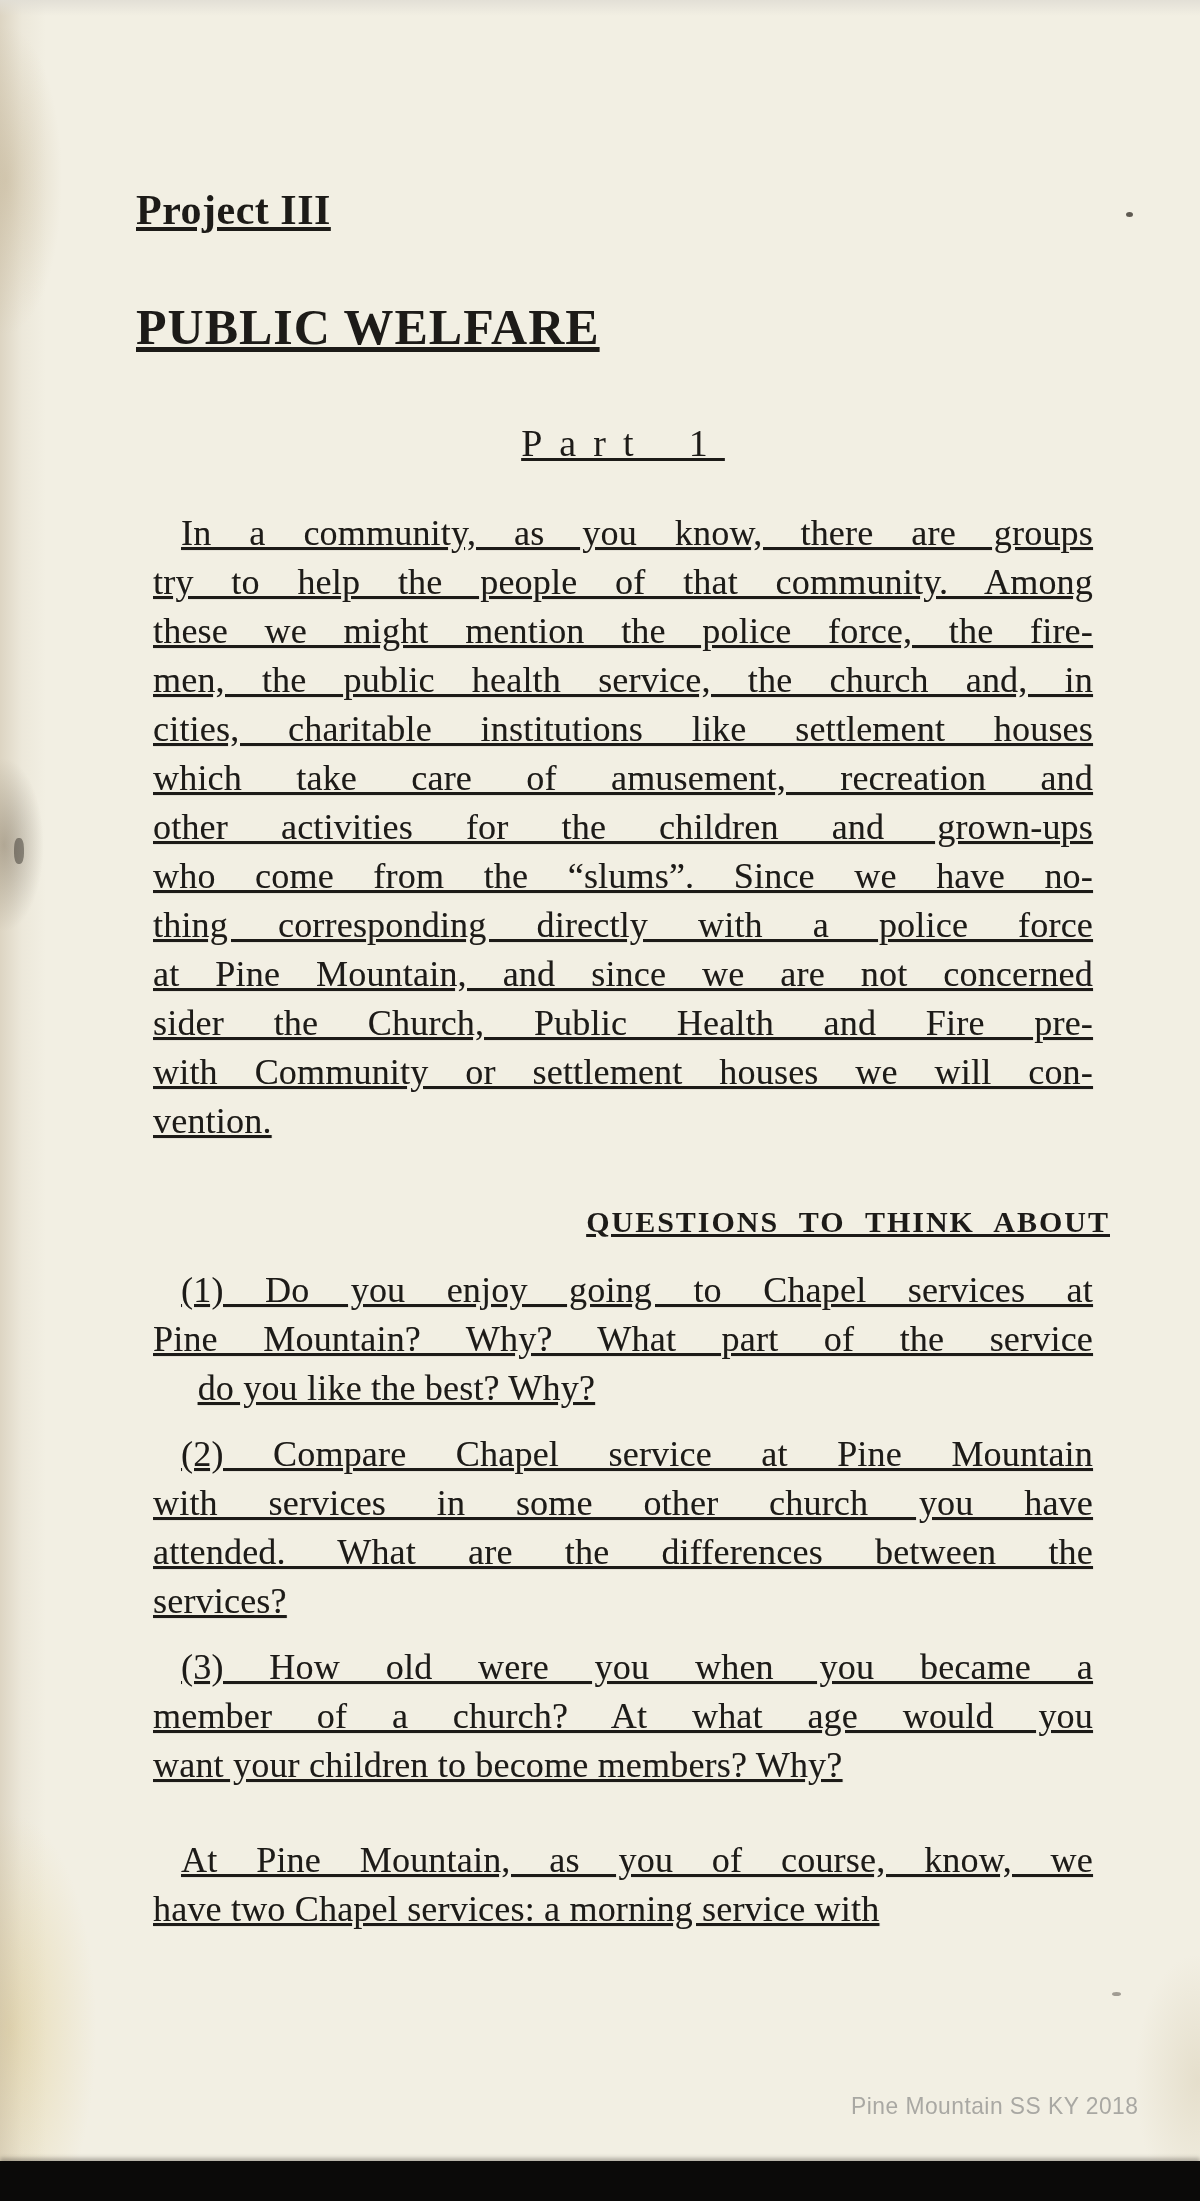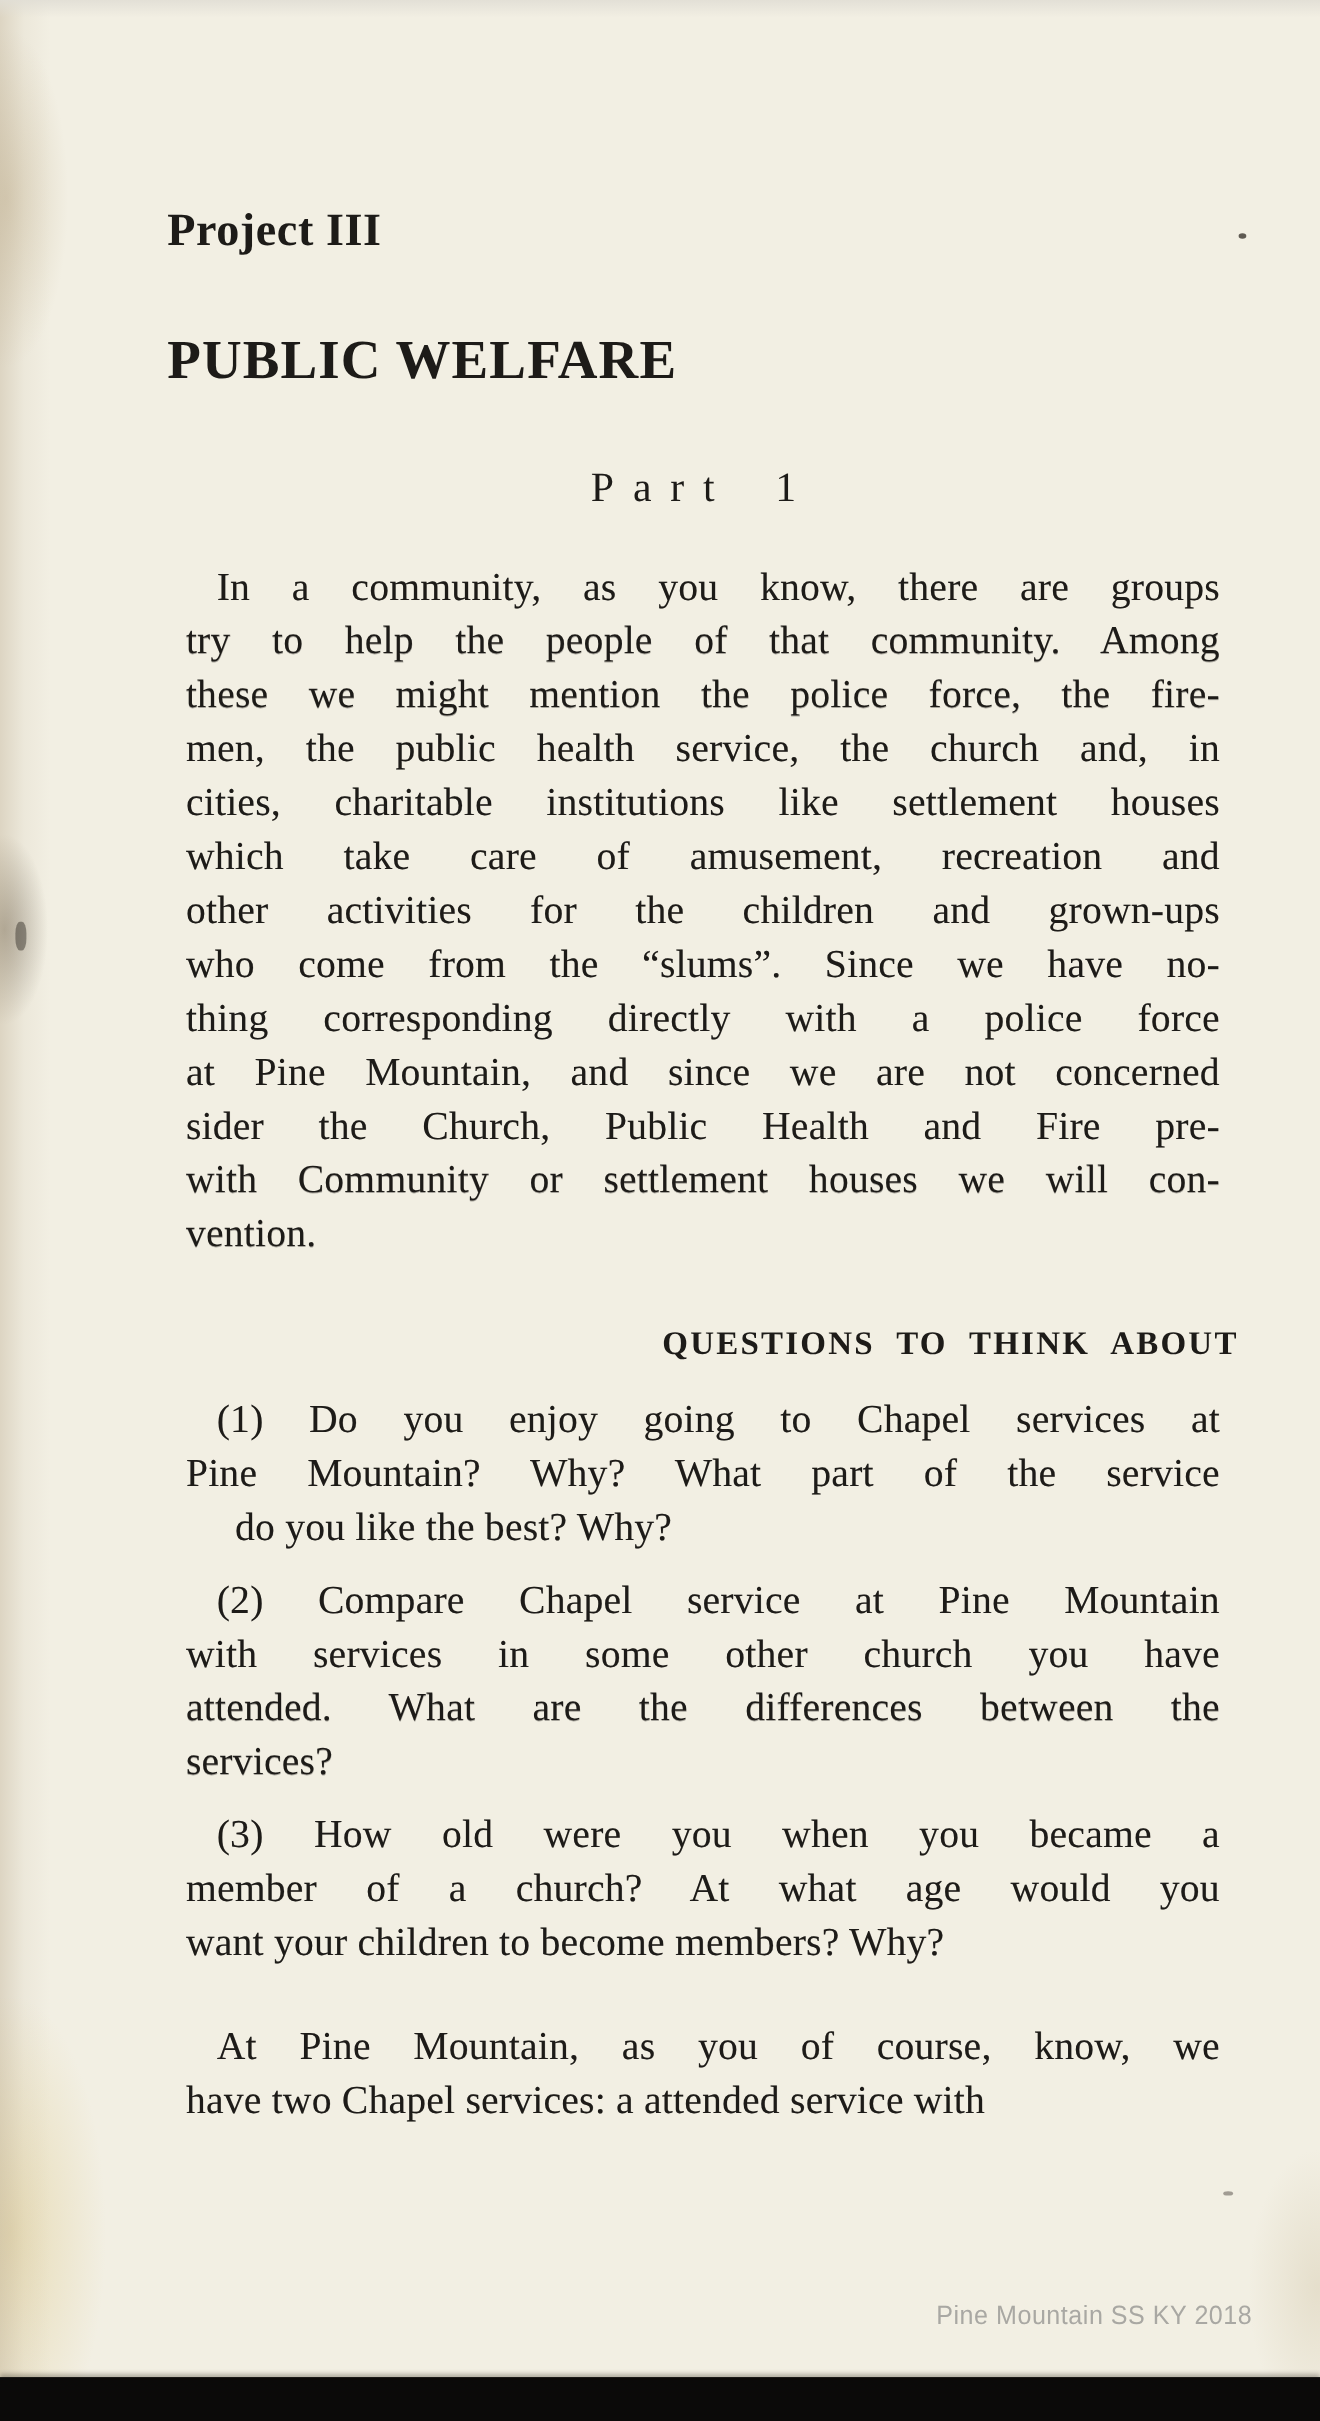--- a/index.html
+++ b/index.html
@@ -20,22 +20,23 @@
       radial-gradient(ellipse 55px 120px at 4px 845px, rgba(116,106,90,0.55), rgba(116,106,90,0) 72%),
       radial-gradient(ellipse 120px 300px at 10px 2030px, rgba(218,196,128,0.45), rgba(218,196,128,0) 72%),
       radial-gradient(ellipse 90px 180px at 1198px 2080px, rgba(205,192,160,0.35), rgba(205,192,160,0) 70%),
       var(--paper, #f2efe3);
     font-family: "Liberation Serif", "DejaVu Serif", serif;
     color: var(--ink, #1d1b18);
   }
   .content {
     position: absolute;
     top: 0;
-    left: 152px;
+    left: 136px;
     width: 974px;
+    text-decoration: underline;
   }
   .project {
     margin: 185px 0 0 0;
     font-size: 42px;
     line-height: 50px;
     font-weight: bold;
     letter-spacing: 0.5px;
   }
   .title {
     margin: 64px 0 0 0;
@@ -157,21 +158,21 @@
       </div>
 
     <div class="para qblock indent-first">
         <div class="tline">(3) How old were you when you became a</div>
         <div class="tline">member of a church? At what age would you</div>
         <div class="tline tline-last">want your children to become members? Why?</div>
       </div>
 
     <div class="para closing indent-first">
         <div class="tline">At Pine Mountain, as you of course, know, we</div>
-        <div class="tline tline-last">have two Chapel services: a attended service with</div>
+        <div class="tline tline-last">have two Chapel services: a morning service with</div>
       </div>
 
   </div>
 
   <div class="watermark">Pine Mountain SS KY 2018</div>
 
   <div class="speck speck-1"></div>
   <div class="speck speck-2"></div>
   <div class="speck speck-3"></div>
 

